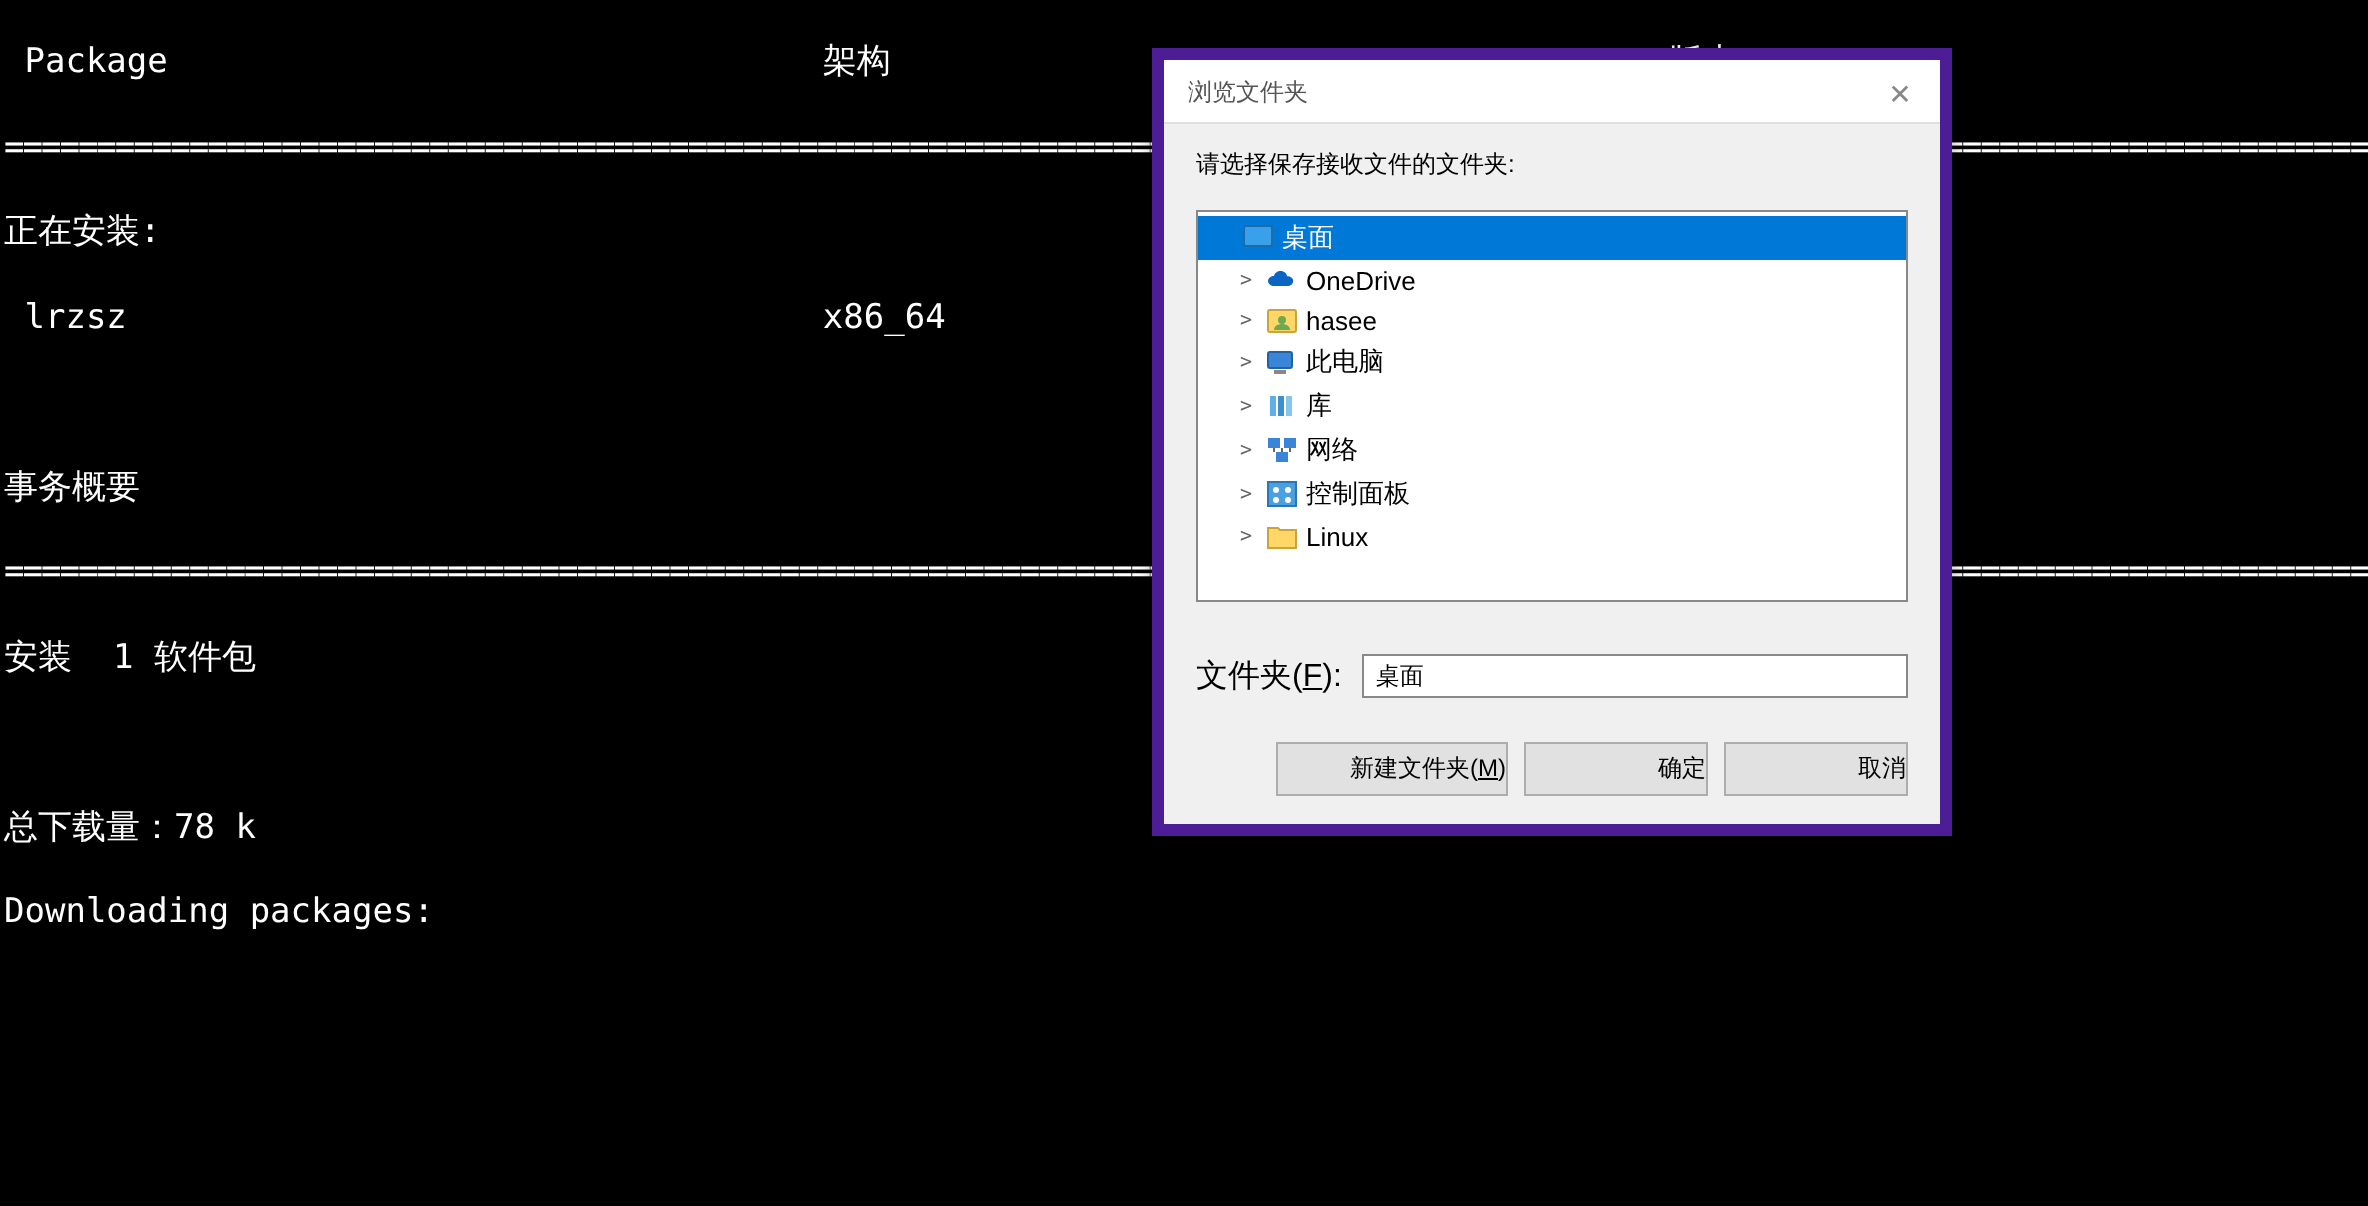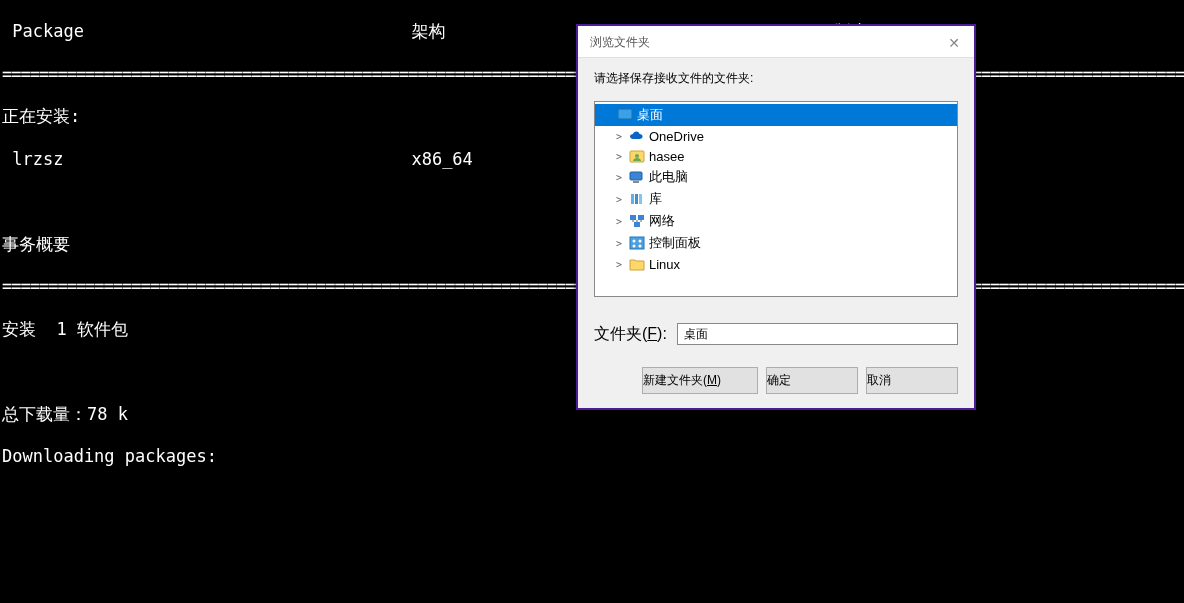--- a/index.html
+++ b/index.html
@@ -22,21 +22,21 @@
     }
     .terminal-line { white-space: pre; }
     .divider-line { letter-spacing: -1px; }
     
     .dialog {
       position: absolute;
       left: 576px;
       top: 24px;
       width: 400px;
       background: #f0f0f0;
-      border: 2px solid #4c1d95;
+      border: 6px solid #4c1d95;
       font-family: "Microsoft YaHei", "Segoe UI", sans-serif;
       font-size: 12px;
       color: #000;
       box-shadow: 0 2px 8px rgba(0,0,0,0.3);
     }
     .dialog-titlebar {
       display: flex;
       justify-content: space-between;
       align-items: center;
       padding: 8px 10px 6px 12px;
@@ -117,21 +117,21 @@
       margin-top: 22px;
     }
     .dlg-button {
       background: #e1e1e1;
       border: 1px solid #adadad;
       padding: 4px 0;
       font-size: 12px;
       cursor: pointer;
       font-family: inherit;
       width: 92px;
-      text-align: left;
+      text-align: right;
     }
     .dlg-button.wide { width: 116px; }
     .dlg-button u { text-decoration: underline; }
   </style>
 </head>
 <body>
 
 <div class="terminal">
 <div class="terminal-line"><span> Package</span>                                <span>架构</span>                                      <span>版本</span>                                                     </div>
 <div class="terminal-line divider-line">==============================================================================================================================================</div>

